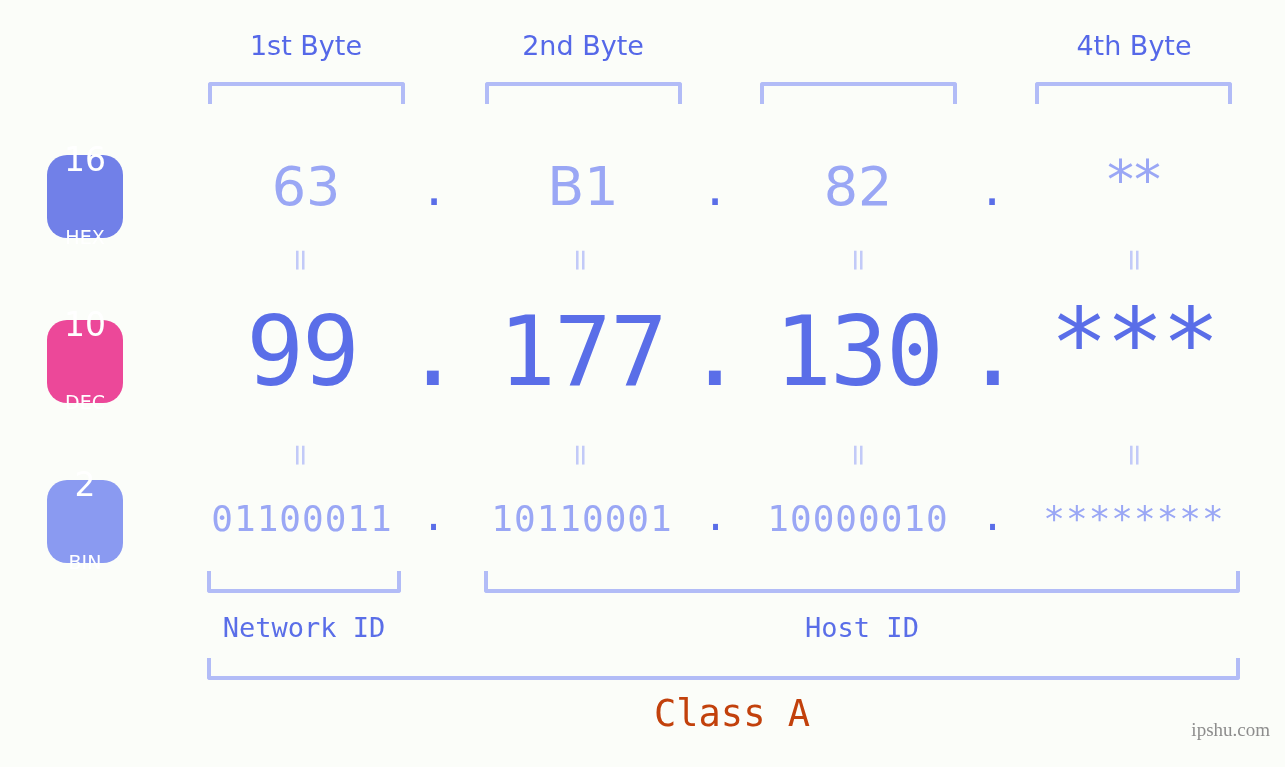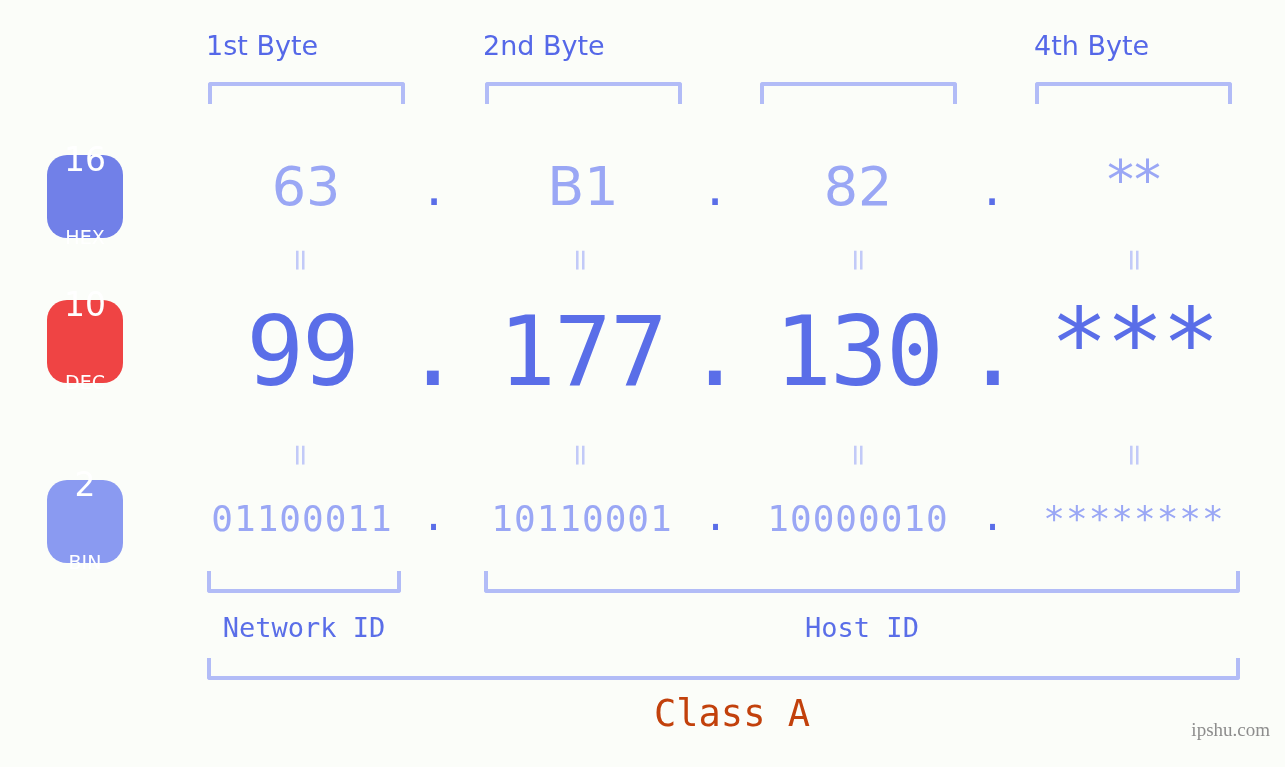--- a/index.html
+++ b/index.html
@@ -17,21 +17,21 @@
     position: relative;
     width: 1285px;
     height: 767px;
   }
 
   
   .byte-label {
     position: absolute;
     top: 30px;
     width: 200px;
-    text-align: left;
+    text-align: center;
     font-family: "DejaVu Sans", sans-serif;
     font-size: 27px;
     font-weight: 400;
     color: #5568e8;
     letter-spacing: 0px;
     white-space: nowrap;
   }
 
   
   .bracket {
@@ -176,21 +176,21 @@
 
   <div class="bracket down" style="left:208px;  top:82px; width:197px;"></div>
   <div class="bracket down" style="left:485px;  top:82px; width:197px;"></div>
   <div class="bracket down" style="left:760px;  top:82px; width:197px;"></div>
   <div class="bracket down" style="left:1035px; top:82px; width:197px;"></div>
 
   <div class="badge" style="top:155px; height:83px; background:#7180e8;">
     <span class="num">16</span>
     <span class="nm">HEX</span>
   </div>
-  <div class="badge" style="top:300px; height:83px; background:#ef4444;">
+  <div class="badge" style="top:320px; height:83px; background:#ec4899;">
     <span class="num">10</span>
     <span class="nm">DEC</span>
   </div>
   <div class="badge" style="top:480px; height:83px; background:#8a9af1;">
     <span class="num">2</span>
     <span class="nm">BIN</span>
   </div>
 
   <div class="row-hex">
     <div class="cell" style="left:176px; top:155px;">63</div>

